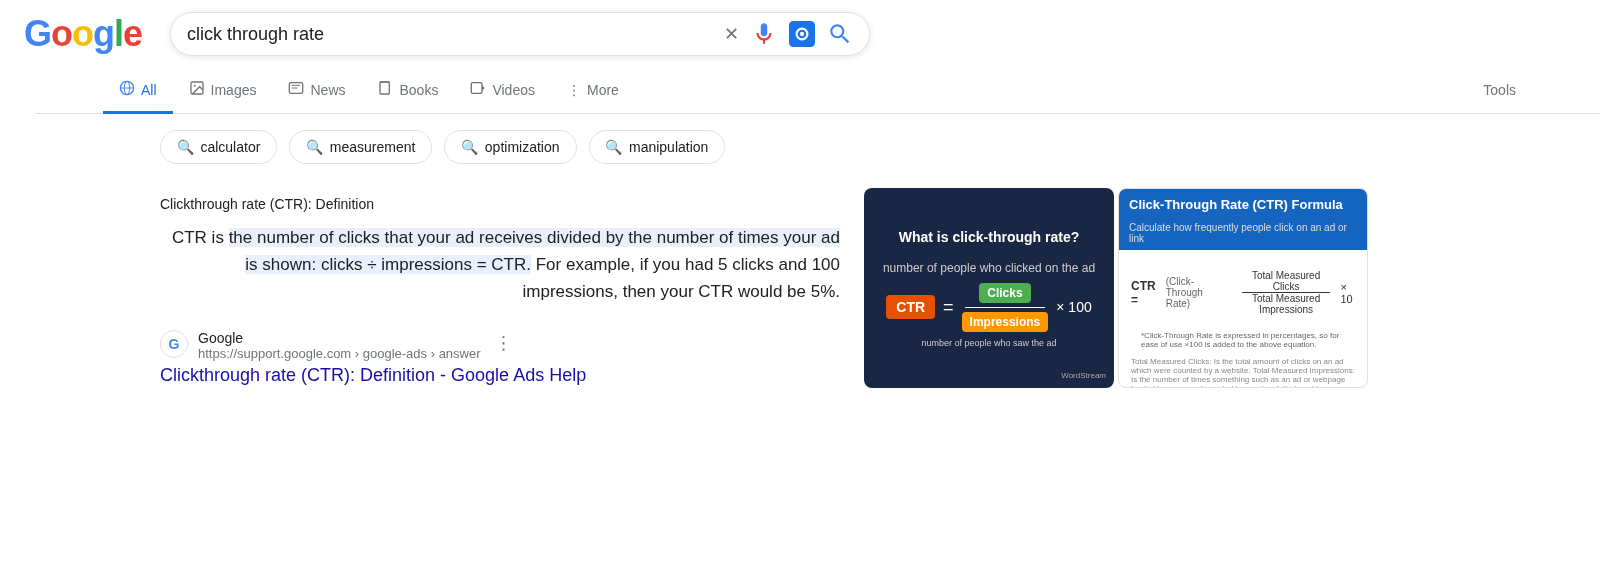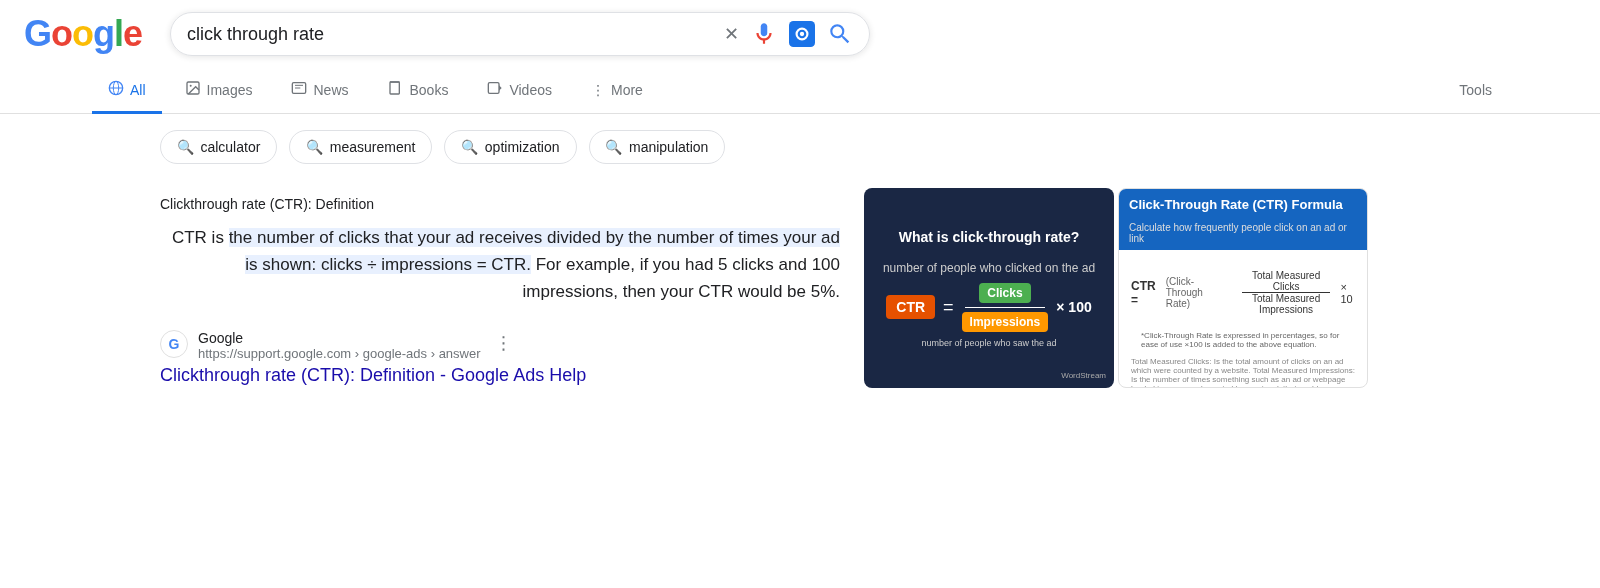--- a/index.html
+++ b/index.html
@@ -16,21 +16,21 @@
     .google-logo .e { color: #EA4335; }
 
     .search-bar-wrapper { flex: 1; max-width: 700px; display: flex; align-items: center; border: 1px solid #dfe1e5; border-radius: 24px; padding: 8px 16px; gap: 10px; box-shadow: 0 1px 6px rgba(32,33,36,.12); }
     .search-input { flex: 1; border: none; outline: none; font-size: 18px; color: #202124; background: transparent; }
     .search-bar-icons { display: flex; align-items: center; gap: 12px; }
     .clear-icon { color: #70757a; font-size: 18px; cursor: pointer; }
     .voice-icon { width: 26px; height: 26px; }
     .lens-icon { width: 26px; height: 26px; }
 
     
-    .nav-tabs { display: flex; align-items: center; padding: 0 92px; border-bottom: 1px solid #e0e0e0; gap: 7px; }
+    .nav-tabs { display: flex; align-items: center; padding: 0 68px; border-bottom: 1px solid #e0e0e0; gap: 0; margin-left: 35px; }
     .nav-tab { display: flex; align-items: center; gap: 6px; padding: 12px 16px; font-size: 14px; color: #70757a; cursor: pointer; text-decoration: none; border-bottom: 3px solid transparent; margin-bottom: -1px; white-space: nowrap; }
     .nav-tab.active { color: #1a73e8; border-bottom: 3px solid #1a73e8; }
     .tools-tab { margin-left: auto; }
 
     
     .suggestions-row { display: flex; gap: 12px; padding: 16px 160px; }
     .suggestion-chip { display: flex; align-items: center; gap: 6px; border: 1px solid #dfe1e5; border-radius: 20px; padding: 8px 16px; font-size: 14px; color: #202124; cursor: pointer; background: #fff; }
     .chip-search-icon { color: #70757a; font-size: 14px; }
 
     
@@ -60,21 +60,21 @@
     
     .image-card-1 { width: 250px; height: 200px; background: #1a2744; border-radius: 8px; display: flex; flex-direction: column; align-items: center; justify-content: center; padding: 8px; position: relative; overflow: hidden; }
     .image-card-1-title { color: #fff; font-size: 14px; font-weight: bold; text-align: center; margin-bottom: 16px; }
     .ctr-formula { display: flex; align-items: center; gap: 8px; }
     .ctr-badge { background: #e65100; color: #fff; font-size: 14px; font-weight: bold; padding: 4px 10px; border-radius: 4px; }
     .equals-sign { color: #fff; font-size: 18px; }
     .fraction { display: flex; flex-direction: column; align-items: center; gap: 2px; }
     .fraction-num { background: #4CAF50; color: #fff; font-size: 12px; font-weight: bold; padding: 3px 8px; border-radius: 4px; text-align: center; }
     .fraction-line { width: 80px; height: 1px; background: #fff; margin: 2px 0; }
     .fraction-den { background: #FF9800; color: #fff; font-size: 12px; font-weight: bold; padding: 3px 8px; border-radius: 4px; text-align: center; }
-    .x100 { color: #fff; font-size: 14px; font-weight: bold; }
+    .x100 { color: #fff; font-size: 14px; font-weight: normal; }
     .img-label { color: #aaa; font-size: 9px; text-align: center; margin-top: 4px; }
     .img-label-top { color: #aaa; font-size: 9px; text-align: center; margin-bottom: 8px; }
     .wordstream-logo { color: #aaa; font-size: 8px; position: absolute; bottom: 8px; right: 8px; }
 
     .image-card-2 { width: 250px; height: 200px; background: #fff; border-radius: 8px; border: 1px solid #e0e0e0; overflow: hidden; }
     .image-card-2-header { background: #1565c0; color: #fff; padding: 8px 10px; font-size: 13px; font-weight: bold; }
     .image-card-2-sub { background: #1565c0; color: #ddd; font-size: 10px; padding: 2px 10px 6px; }
     .image-card-2-body { padding: 12px; }
     .formula-row { display: flex; align-items: center; gap: 6px; margin-top: 8px; }
     .formula-label { font-size: 11px; color: #333; }

